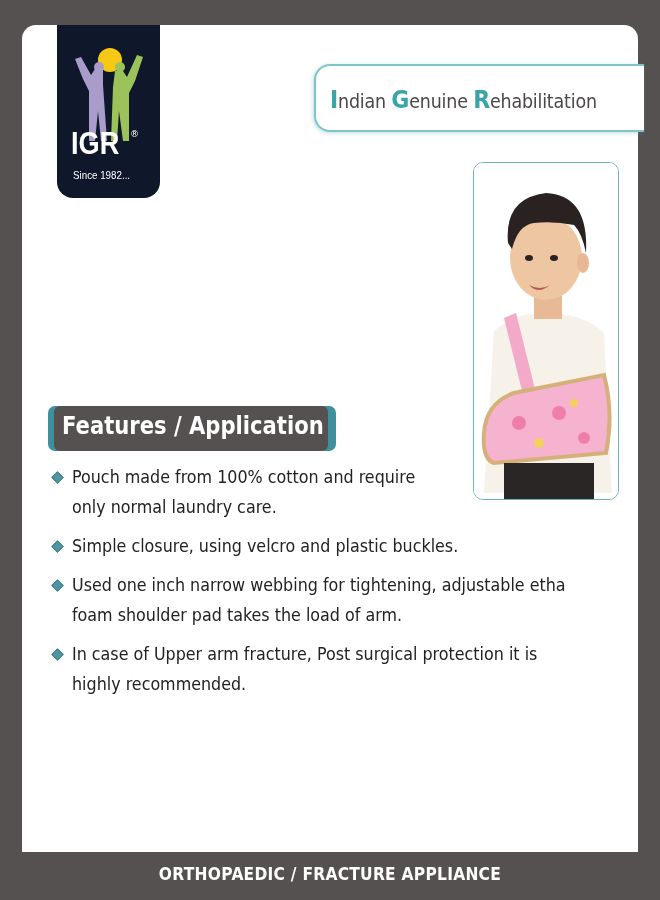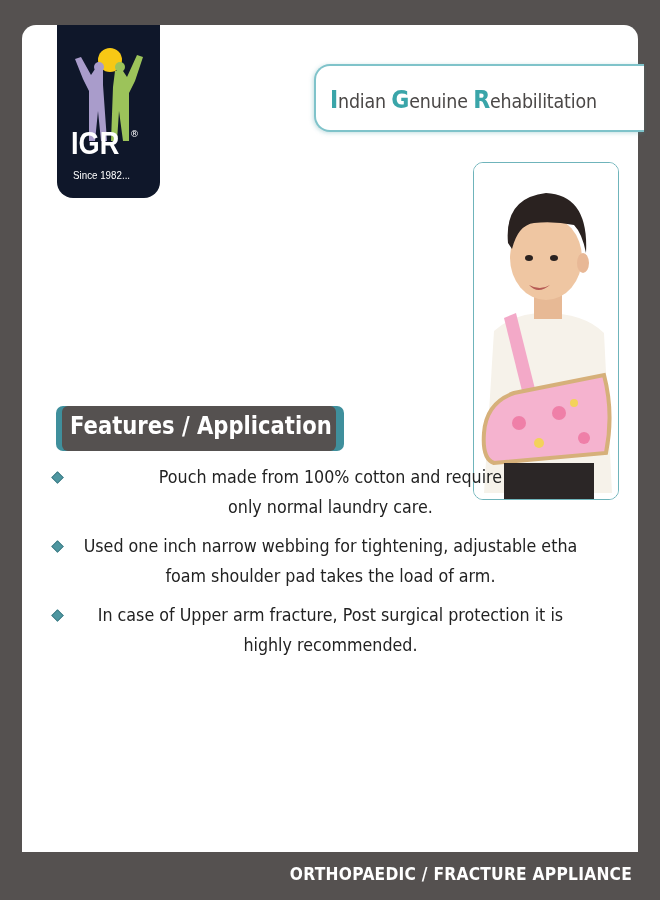--- a/index.html
+++ b/index.html
@@ -87,21 +87,21 @@
     left: 473px; top: 162px;
     width: 146px; height: 338px;
     border: 1.5px solid #6fb4bb;
     border-radius: 10px;
     background: #ffffff;
     overflow: hidden;
   }
   .photo-frame svg { display: block; }
   .features-header {
     position: absolute;
-    left: 56px; top: 406px;
+    left: 48px; top: 406px;
     width: 288px; height: 45px;
     background: #3f8f9c;
     border-radius: 7px;
   }
   .features-header-inner {
     position: absolute;
     left: 6px; top: 0;
     width: 274px; height: 45px;
     background: #555150;
     border-radius: 6px;
@@ -126,40 +126,39 @@
   }
   .feature-item {
     position: relative;
     padding-left: 22px;
     font-family: "DejaVu Sans", sans-serif;
     font-size: 17.5px;
     line-height: 30px;
     color: #222222;
     margin-bottom: 9px;
     white-space: nowrap;
-    text-align: center;
   }
   .feature-item .txt {
     display: block;
     transform: scaleX(0.91);
     transform-origin: left top;
   }
   .bullet {
     position: absolute;
     left: 2px; top: 10px;
     width: 11px; height: 11px;
     background: #4e96a0;
     border: 1.5px solid #2f6a74;
     transform: rotate(45deg) scale(0.8);
   }
   .footer {
     position: absolute;
     left: 0; top: 852px;
     width: 660px; height: 36px;
-    text-align: right;
+    text-align: center;
   }
   .footer-text {
     display: inline-block;
     margin-top: 11px;
     font-family: "DejaVu Sans", sans-serif;
     font-weight: bold;
     font-size: 18px;
     color: #ffffff;
     letter-spacing: 0.3px;
     transform: scaleX(0.86);
@@ -230,20 +229,24 @@
 </div>
 
 <ul class="feature-list">
   <li class="feature-item">
     <span class="bullet"></span>
     <span class="txt">Pouch made from 100% cotton and require</span>
     <span class="txt">only normal laundry care.</span>
   </li>
   <li class="feature-item">
     <span class="bullet"></span>
+    <span class="txt">Simple closure, using velcro and plastic buckles.</span>
+  </li>
+  <li class="feature-item">
+    <span class="bullet"></span>
     <span class="txt">Used one inch narrow webbing for tightening, adjustable etha</span>
     <span class="txt">foam shoulder pad takes the load of arm.</span>
   </li>
   <li class="feature-item">
     <span class="bullet"></span>
     <span class="txt">In case of Upper arm fracture, Post surgical protection it is</span>
     <span class="txt">highly recommended.</span>
   </li>
 </ul>
 

